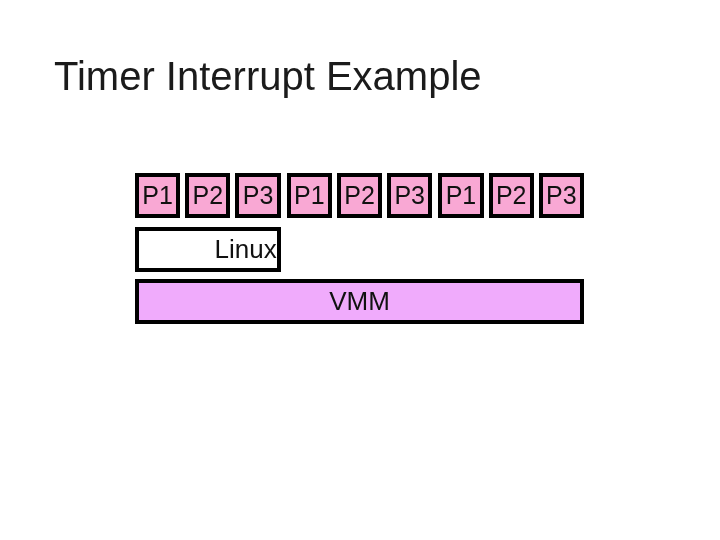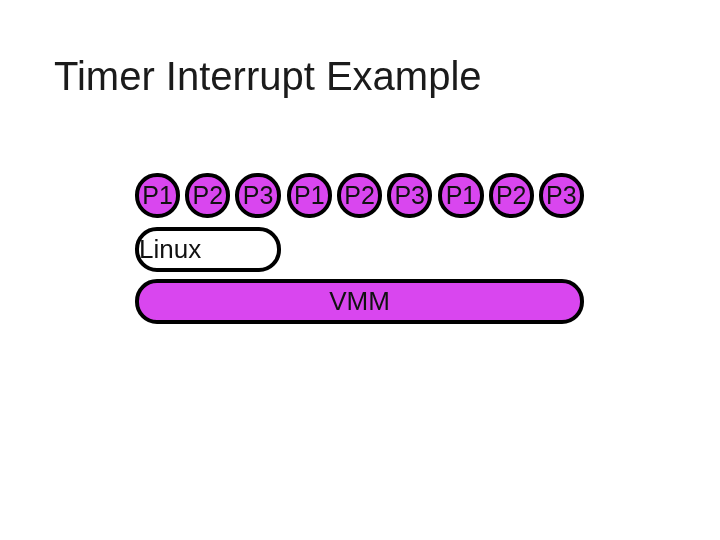--- a/index.html
+++ b/index.html
@@ -1,15 +1,15 @@
 <!DOCTYPE html>
 <html><head>
 <meta charset="utf-8">
 <style>
-  * { margin: 0; padding: 0; box-sizing: border-box; border-radius: 22px; }
+  * { margin: 0; padding: 0; box-sizing: border-box; }
   html, body {
     width: 720px; height: 540px;
     background: #ffffff;
     overflow: hidden;
     font-family: "Liberation Sans", sans-serif;
   }
   .slide {
     position: relative;
     width: 720px; height: 540px;
     background: #ffffff;
@@ -40,42 +40,42 @@
   }
   .proc-row {
     display: flex;
     gap: 5px;
     height: 45px;
     margin-bottom: 9px;
   }
   .proc-box {
     flex: 1 1 0;
     border: 4px solid #000000;
-    background: #d946ef;
+    background: #f9a8d4;
     display: flex;
     align-items: center;
     justify-content: center;
     font-size: 25px;
     color: #111111;
   }
   .os-box {
     height: 45px;
     border: 4px solid #000000;
     background: #ffffff;
     display: flex;
     align-items: center;
-    justify-content: flex-start;
+    justify-content: flex-end;
     font-size: 26px;
     color: #111111;
   }
   .vmm-box {
     margin-top: 7px;
     height: 45px;
     border: 4px solid #000000;
-    background: #d946ef;
+    background: #f0abfc;
     display: flex;
     align-items: center;
     justify-content: center;
     font-size: 26px;
     color: #111111;
   }
 </style>
 </head>
 <body>
 

